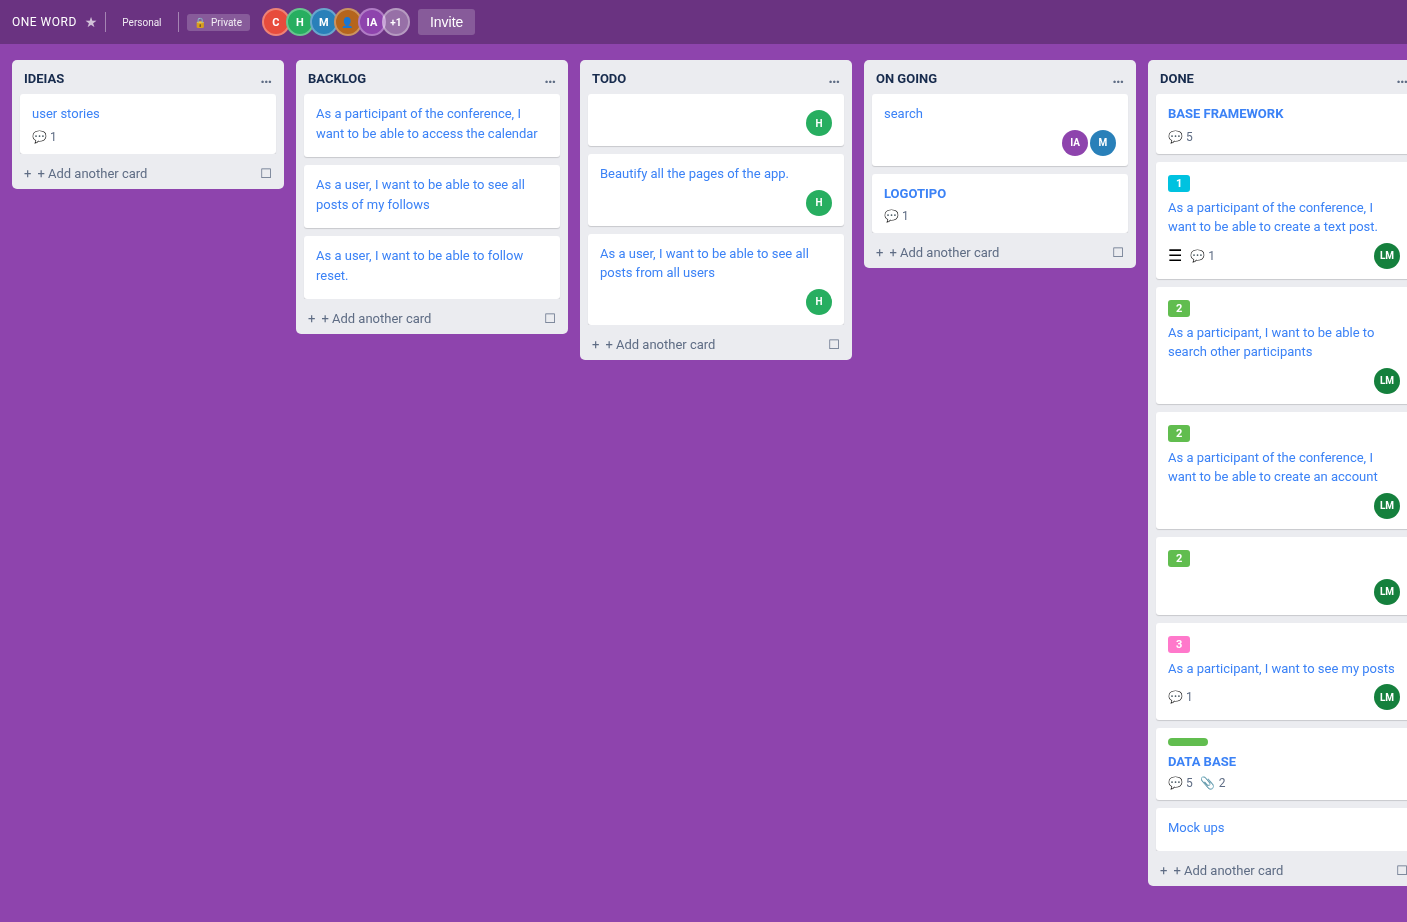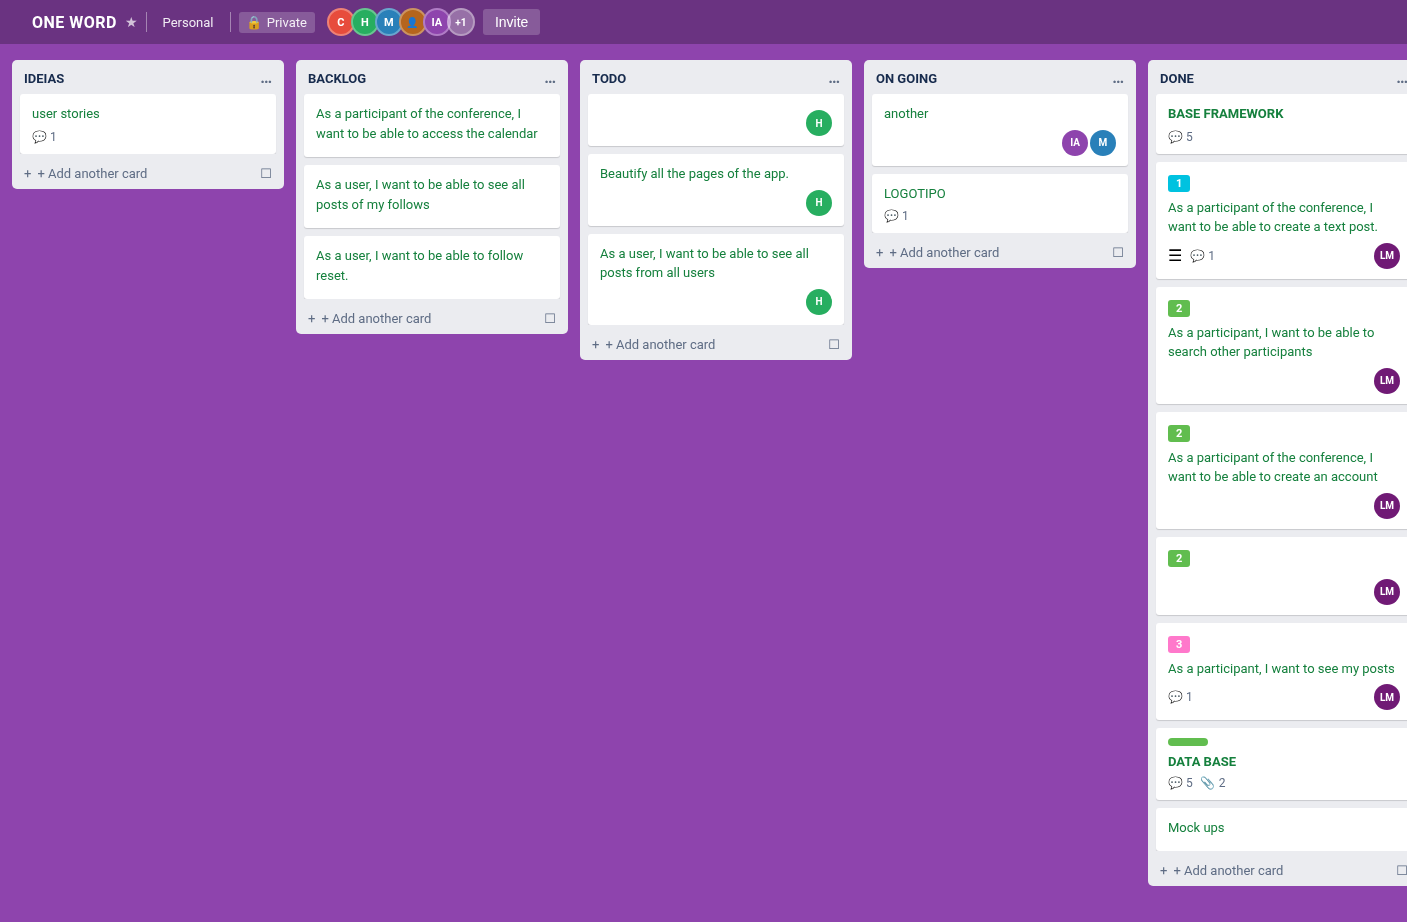--- a/index.html
+++ b/index.html
@@ -17,38 +17,37 @@
       background-color: rgba(0,0,0,0.25);
       height: 44px;
       display: flex;
       align-items: center;
       padding: 0 12px;
       gap: 8px;
       flex-shrink: 0;
     }
     .board-title {
       color: #fff;
-      font-weight: 700;
-      font-size: 16px;
+      font-weight: 400;
+      font-size: 12px;
       letter-spacing: 0.5px;
-      margin-left: 20px;
     }
     .star-icon {
       color: rgba(255,255,255,0.7);
       font-size: 14px;
       cursor: pointer;
     }
     .nav-divider {
       width: 1px;
       height: 20px;
       background: rgba(255,255,255,0.4);
     }
     .nav-tag {
       color: rgba(255,255,255,0.9);
-      font-size: 13px;
+      font-size: 10px;
       padding: 3px 8px;
       border-radius: 3px;
     }
     .nav-tag.private {
       background: rgba(255,255,255,0.2);
       display: flex;
       align-items: center;
       gap: 4px;
     }
     .nav-avatars {
@@ -140,21 +139,21 @@
     .card {
       background: #fff;
       border-radius: 3px;
       padding: 10px 12px;
       box-shadow: 0 1px 1px rgba(0,0,0,0.15);
       cursor: pointer;
       position: relative;
     }
     .card-text {
       font-size: 13px;
-      color: #15803d;
+      color: #3b82f6;
       line-height: 1.5;
       margin-bottom: 4px;
     }
     .card-meta {
       display: flex;
       align-items: center;
       justify-content: space-between;
       margin-top: 6px;
     }
     .card-meta-left {
@@ -173,21 +172,21 @@
       width: 26px;
       height: 26px;
       border-radius: 50%;
       display: flex;
       align-items: center;
       justify-content: center;
       font-size: 10px;
       font-weight: 700;
       color: #fff;
     }
-    .card-avatar.lm { background: #701a75; }
+    .card-avatar.lm { background: #15803d; }
     .card-avatar.h { background: #27ae60; }
     .card-avatar.ia { background: #8e44ad; }
     .card-avatar.m { background: #2980b9; }
 
     .card-label-pill {
       display: inline-block;
       border-radius: 3px;
       padding: 2px 8px;
       font-size: 11px;
       font-weight: 700;
@@ -346,31 +345,31 @@
     </div>
   </div>
 
   <div class="column">
     <div class="column-header">
       <span>ON GOING</span>
       <span class="column-menu-btn">…</span>
     </div>
     <div class="column-cards">
       <div class="card">
-        <div class="card-text">another</div>
+        <div class="card-text">search</div>
         <div class="card-meta">
           <div></div>
           <div style="display:flex;gap:2px;">
             <div class="card-avatar ia">IA</div>
             <div class="card-avatar m">M</div>
           </div>
         </div>
       </div>
       <div class="card">
-        <div class="card-text" style="font-weight:400;">LOGOTIPO</div>
+        <div class="card-text" style="font-weight:700;">LOGOTIPO</div>
         <div class="card-meta">
           <div class="card-comment">
             <span>💬</span>
             <span>1</span>
           </div>
         </div>
       </div>
     </div>
     <div class="add-card-btn">
       <span>+</span>

